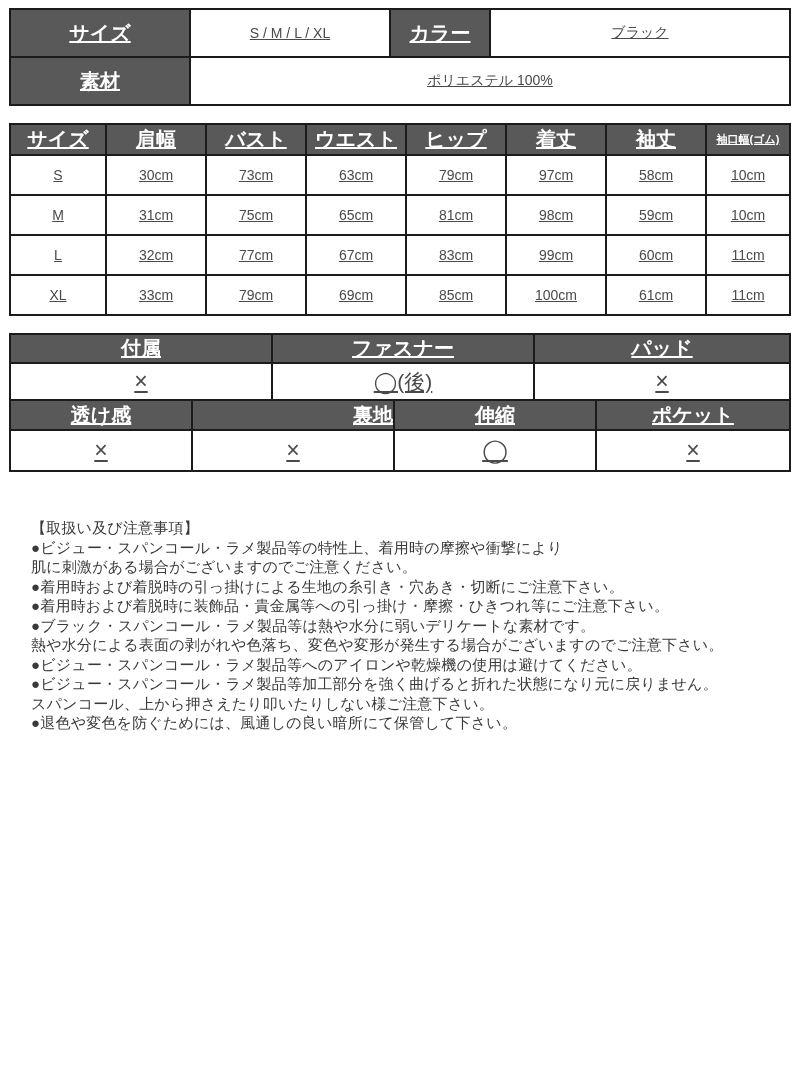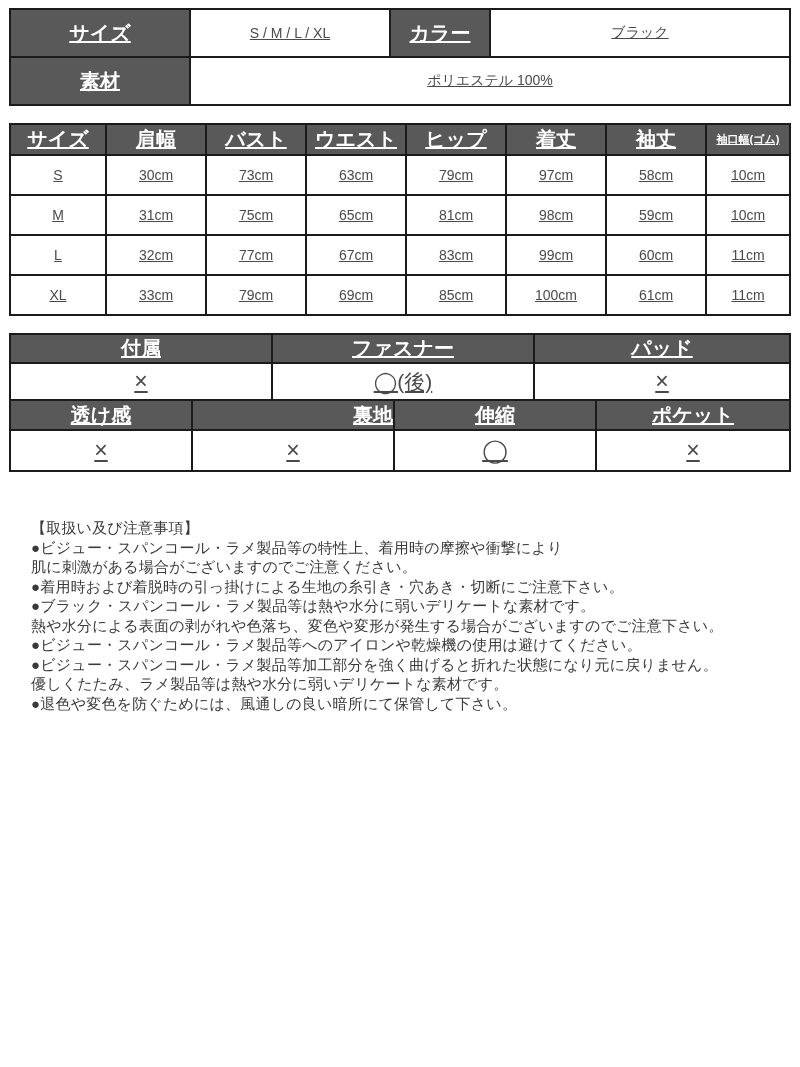--- a/index.html
+++ b/index.html
@@ -178,21 +178,22 @@
       <td class="val feat-val">×</td>
     </tr>
   </tbody>
     </table>
 
   <div class="notes">
     <div class="note-line">【取扱い及び注意事項】</div>
     <div class="note-line">●ビジュー・スパンコール・ラメ製品等の特性上、着用時の摩擦や衝撃により</div>
     <div class="note-line">肌に刺激がある場合がございますのでご注意ください。</div>
     <div class="note-line">●着用時および着脱時の引っ掛けによる生地の糸引き・穴あき・切断にご注意下さい。</div>
+    <div class="note-line">●着用時および着脱時に装飾品・貴金属等への引っ掛け・摩擦・ひきつれ等にご注意下さい。</div>
     <div class="note-line">●ブラック・スパンコール・ラメ製品等は熱や水分に弱いデリケートな素材です。</div>
     <div class="note-line">熱や水分による表面の剥がれや色落ち、変色や変形が発生する場合がございますのでご注意下さい。</div>
     <div class="note-line">●ビジュー・スパンコール・ラメ製品等へのアイロンや乾燥機の使用は避けてください。</div>
     <div class="note-line">●ビジュー・スパンコール・ラメ製品等加工部分を強く曲げると折れた状態になり元に戻りません。</div>
-    <div class="note-line">優しくたたみ、ラメ製品等は熱や水分に弱いデリケートな素材です。</div>
+    <div class="note-line">スパンコール、上から押さえたり叩いたりしない様ご注意下さい。</div>
     <div class="note-line">●退色や変色を防ぐためには、風通しの良い暗所にて保管して下さい。</div>
   </div>
 
 </div>
 
 </body></html>

